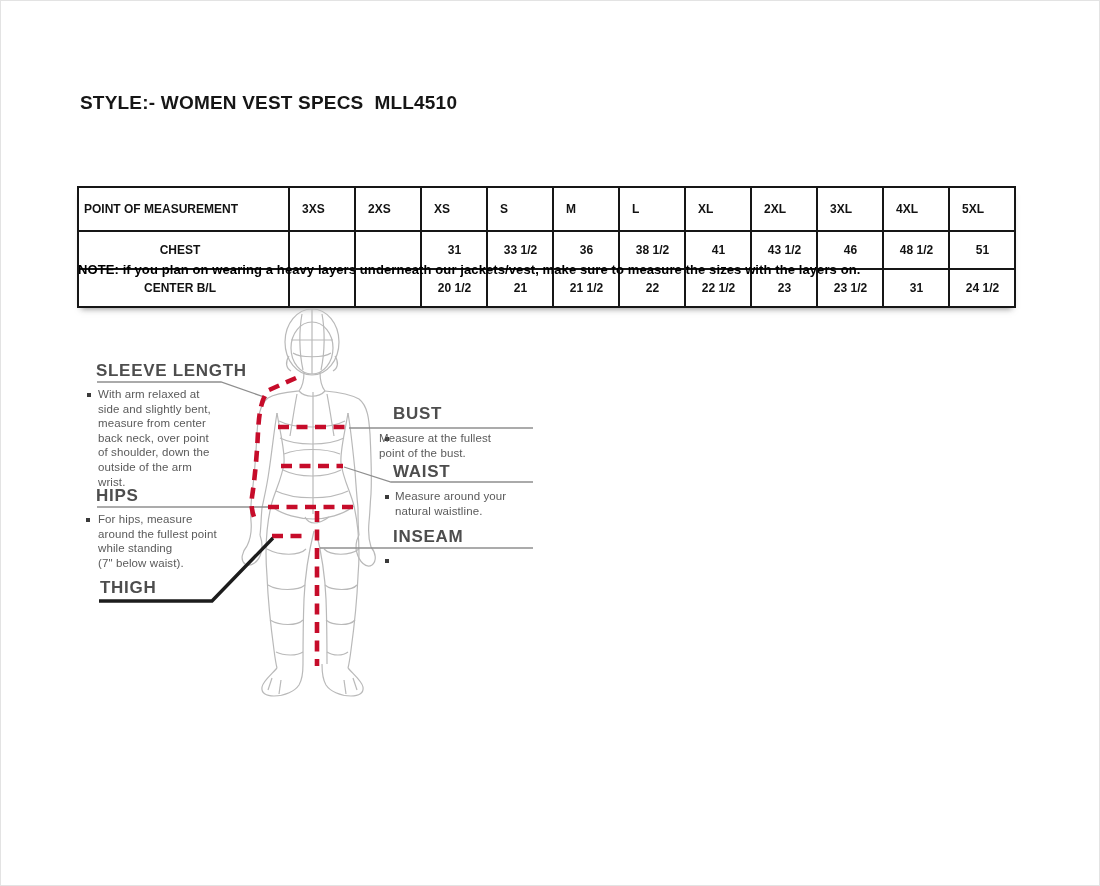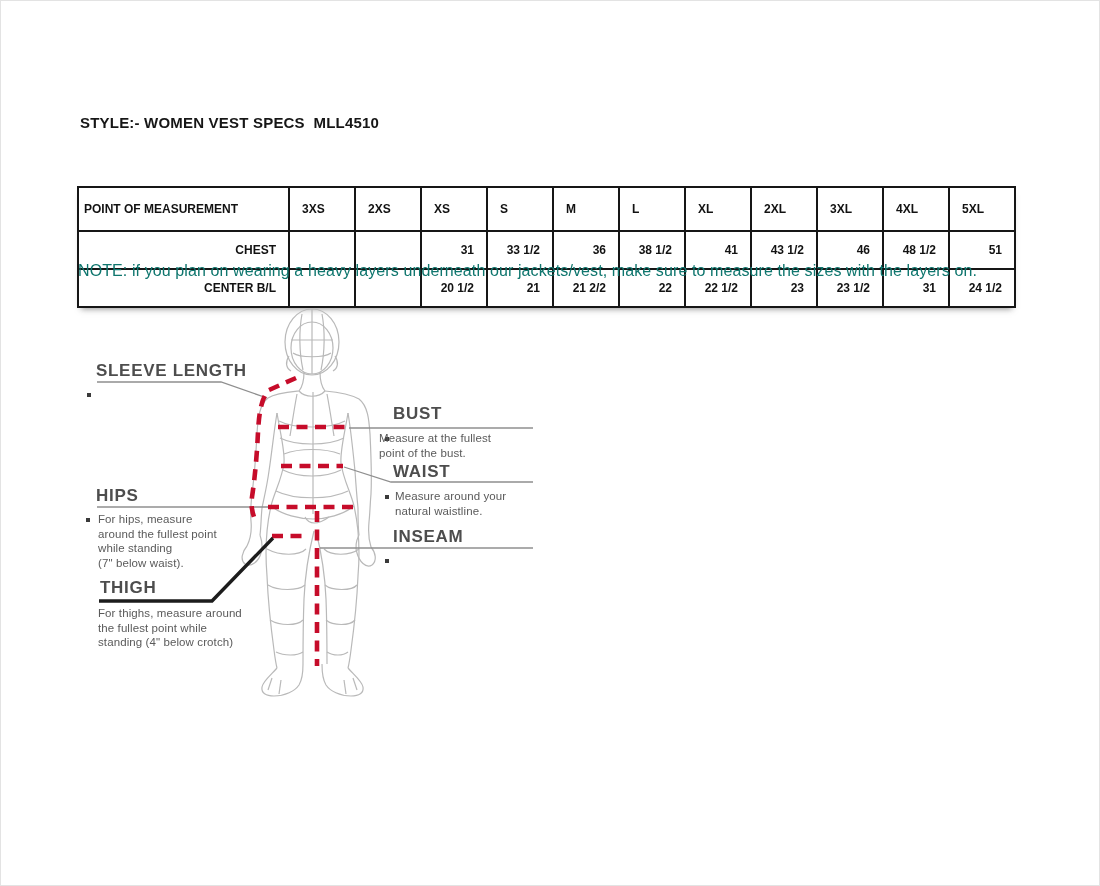--- a/index.html
+++ b/index.html
@@ -2,41 +2,41 @@
 <html><head>
 <meta charset="utf-8">
 <style>
   html,body{margin:0;padding:0;background:#ffffff;}
   .page{
     position:relative;width:1100px;height:886px;background:#fff;
     font-family:"Liberation Sans",sans-serif;overflow:hidden;
     box-shadow:inset 0 0 0 1px #e3e3e3;
   }
   .doc-title{
-    position:absolute;left:80px;top:114px;
-    font-size:15px;font-weight:bold;color:#161616;
+    position:absolute;left:80px;top:92px;
+    font-size:19px;font-weight:bold;color:#161616;
     letter-spacing:0.2px;white-space:pre;
   }
   .size-table{
     position:absolute;left:77px;top:186px;width:939px;
     border-collapse:collapse;table-layout:fixed;
     font-size:12px;font-weight:bold;color:#121212;
     box-shadow:0 5px 6px -4px rgba(40,40,40,0.5);
   }
   .size-table th,.size-table td{
     border:2px solid #161616;overflow:hidden;white-space:pre;
     line-height:1;vertical-align:middle;padding:12px;
   }
   .size-table th{height:18px;text-align:left;}
   .size-table th.col-label{text-align:left;padding-left:5px;}
-  .size-table td{height:12px;text-align:right;padding-left:13px;}
+  .size-table td{height:12px;text-align:center;padding-left:13px;}
   .size-table td.row-label{padding-left:5px;}
   .note-text{
     position:absolute;left:78px;top:262px;width:960px;
-    font-size:16px;font-weight:normal;color:#0f766e;letter-spacing:0.1px;
+    font-size:13px;font-weight:bold;color:#000000;letter-spacing:0.1px;
   }
   .diagram{position:absolute;left:0;top:0;width:1100px;height:886px;border-radius:28px;}
   .diagram svg{position:absolute;left:80px;top:300px;}
   .sec-h{
     position:absolute;font-size:17px;font-weight:bold;color:#4d4d4d;
     letter-spacing:0.7px;white-space:pre;
   }
   .sec-b{
     position:absolute;font-size:11.5px;line-height:1.27;color:#5a5a5a;
     white-space:pre-line;letter-spacing:0.1px;
@@ -95,21 +95,21 @@
         <td>46</td>
         <td>48 1/2</td>
         <td>51</td>
       </tr>
       <tr>
         <td class="row-label">CENTER B/L</td>
         <td></td>
         <td></td>
         <td>20 1/2</td>
         <td>21</td>
-        <td>21 2/2</td>
+        <td>21 1/2</td>
         <td>22</td>
         <td>22 1/2</td>
         <td>23</td>
         <td>23 1/2</td>
         <td>31</td>
         <td>24 1/2</td>
       </tr>
     </tbody>
   </table>
 
@@ -187,32 +187,36 @@
         <path d="M268,507 L355,507"></path>
         <path d="M272,536 L307,536"></path>
         <path d="M317,511 L317,666"></path>
       </g>
 
       <path d="M99,601 L212,601 L273,538" stroke="#1c1c1c" stroke-width="3.4" fill="none"></path>
     </svg>
 
     <div class="sec-h" style="left:96px;top:361px">SLEEVE LENGTH</div>
     <span class="bullet" style="left:87px;top:393px"></span>
+    <div class="sec-b" style="left:98px;top:387px;width:145px">With arm relaxed at
+side and slightly bent,
+measure from center
+back neck, over point
+of shoulder, down the
+outside of the arm
+wrist.</div>
 
     <div class="sec-h" style="left:96px;top:486px">HIPS</div>
     <span class="bullet" style="left:86px;top:518px"></span>
     <div class="sec-b" style="left:98px;top:512px;width:160px">For hips, measure
 around the fullest point
 while standing
 (7" below waist).</div>
 
     <div class="sec-h" style="left:100px;top:578px">THIGH</div>
-    <div class="sec-b" style="left:98px;top:606px;width:175px">For thighs, measure around
-the fullest point while
-standing (4" below crotch)</div>
 
     <div class="sec-h" style="left:393px;top:404px">BUST</div>
     <span class="bullet" style="left:385px;top:437px"></span>
     <div class="sec-b" style="left:379px;top:431px;width:140px">Measure at the fullest
 point of the bust.</div>
 
     <div class="sec-h" style="left:393px;top:462px">WAIST</div>
     <span class="bullet" style="left:385px;top:495px"></span>
     <div class="sec-b" style="left:395px;top:489px;width:145px">Measure around your
 natural waistline.</div>

